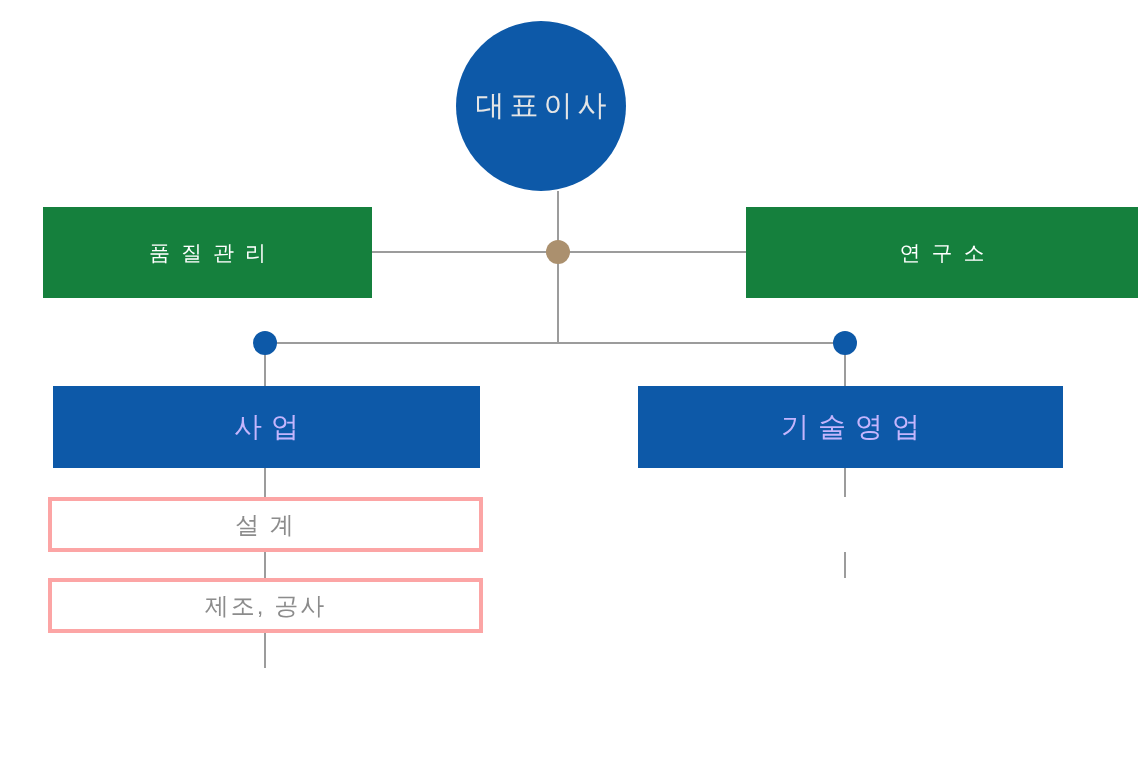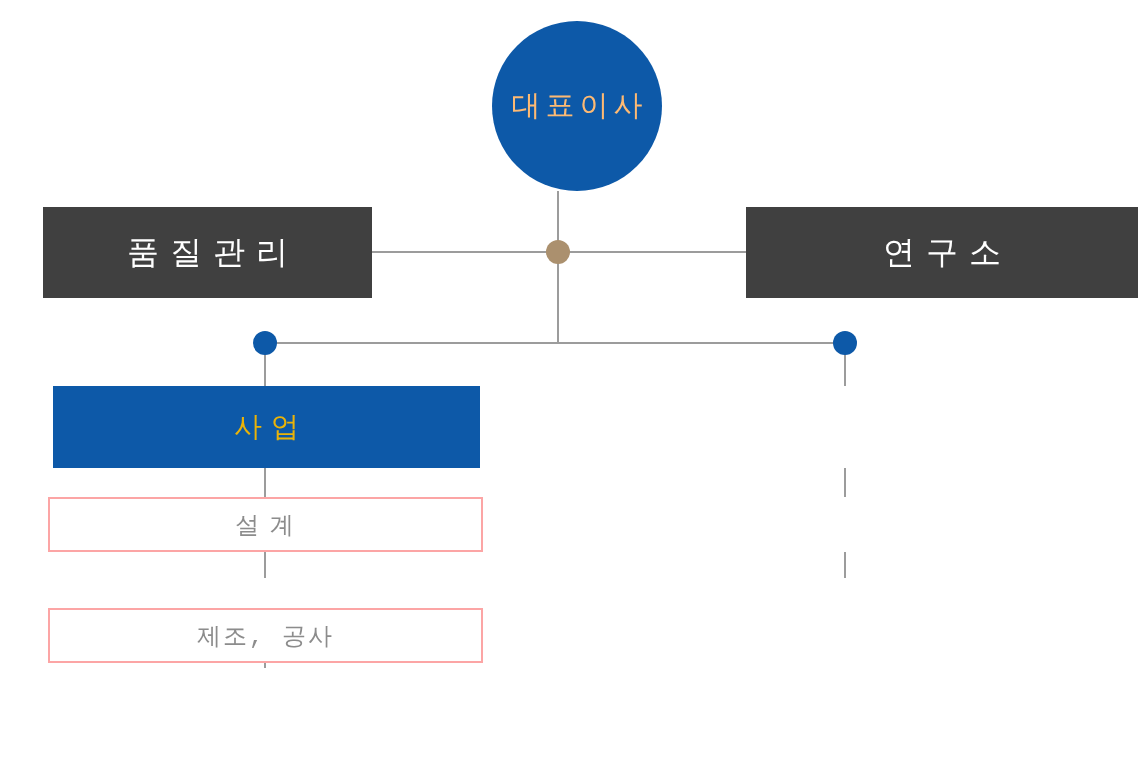--- a/index.html
+++ b/index.html
@@ -17,60 +17,60 @@
   }
   .abs { position: absolute; box-sizing: border-box; }
 
   
   .line {
     background: #9c9c9c;
   }
 
   
   .ceo-circle {
-    left: 492px; top: 21px;
+    left: 456px; top: 21px;
     width: 170px; height: 170px;
     border-radius: 50%;
     background: #0d59a8;
-    color: #fdba74;
+    color: #e5e5e5;
     display: flex; align-items: center; justify-content: center;
     font-size: 29px;
     letter-spacing: 5px;
     text-indent: 5px;
   }
 
   
   .tan-box {
     top: 207px;
     height: 91px;
-    background: #404040;
+    background: #15803d;
     color: #ffffff;
     display: flex; align-items: center; justify-content: center;
-    font-size: 32px;
+    font-size: 21px;
     letter-spacing: 11px;
     text-indent: 11px;
   }
 
   
   .blue-box {
     top: 386px;
     height: 82px;
     background: #0d59a8;
-    color: #eab308;
+    color: #c4b5fd;
     display: flex; align-items: center; justify-content: center;
     font-size: 28px;
     letter-spacing: 9px;
     text-indent: 9px;
   }
 
   
   .dept-box {
     height: 55px;
     background: #ffffff;
-    border: 2px solid #fca5a5;
+    border: 4px solid #fca5a5;
     color: #8c8c8c;
     display: flex; align-items: center; justify-content: center;
     font-size: 24px;
     letter-spacing: 2px;
   }
 
   
   .dot {
     border-radius: 50%;
   }
@@ -113,22 +113,25 @@
 
   <div class="abs dot dot-tan" style="left:546px; top:240px; width:24px; height:24px;"></div>
 
   <div class="abs dot dot-blue" style="left:253px; top:331px; width:24px; height:24px;"></div>
   <div class="abs dot dot-blue" style="left:833px; top:331px; width:24px; height:24px;"></div>
 
   <div class="abs blue-box" style="left:53px; width:427px;">
     <span>사업</span>
   </div>
 
+  <div class="abs blue-box" style="left:638px; width:425px;">
+    <span>기술영업</span>
+  </div>
 
   <div class="abs dept-box" style="left:48px; top:497px; width:435px;">
     <span>설 계</span>
   </div>
-  <div class="abs dept-box" style="left:48px; top:608px; width:435px;font-family:Liberation Mono, monospace;">
+  <div class="abs dept-box" style="left:48px; top:578px; width:435px;">
     <span>제조, 공사</span>
   </div>
 
 
 </div>
 
 </body></html>

